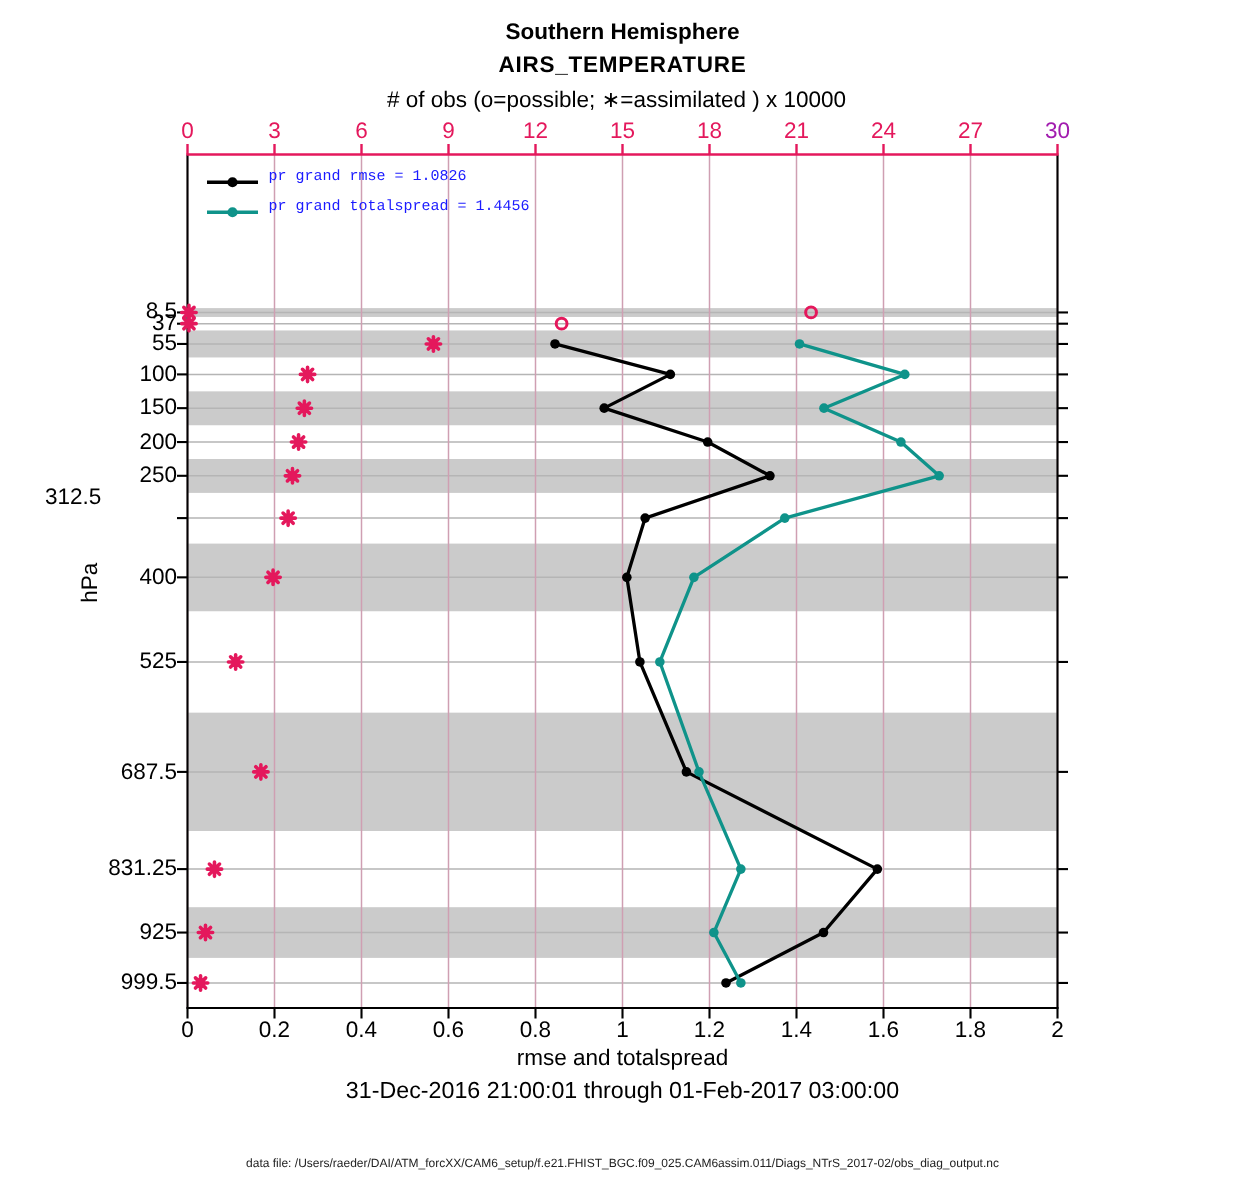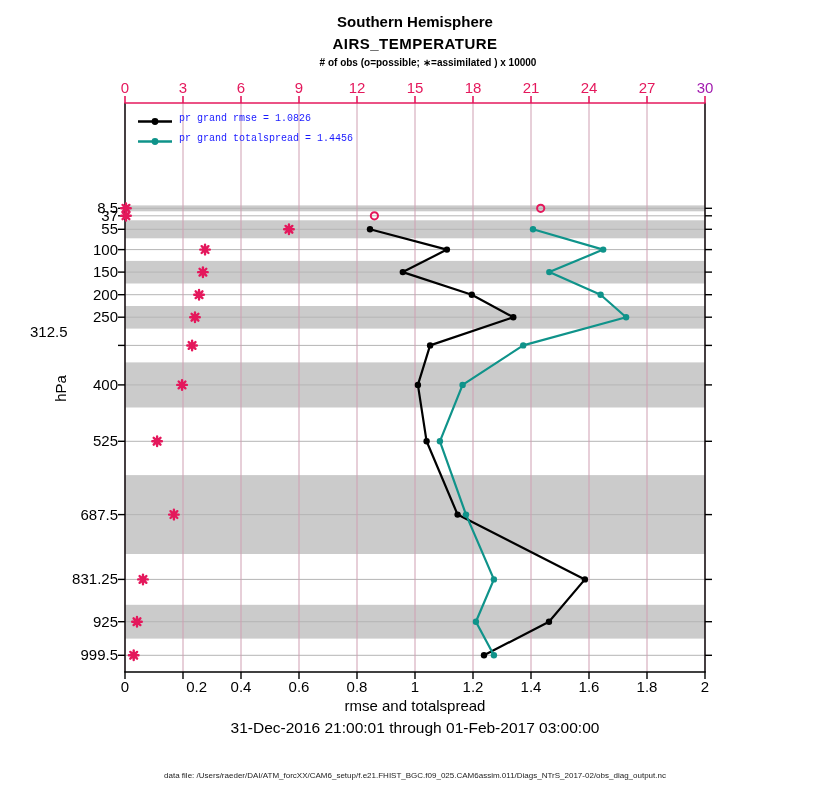--- a/index.html
+++ b/index.html
@@ -4,21 +4,21 @@
 <style>
   html,body{margin:0;padding:0;background:#fff;}
   #canvas{
     position:relative;width:830px;height:800px;background:#ffffff;overflow:hidden;
     font-family:"Liberation Sans","DejaVu Sans",sans-serif;color:#000;
   }
   .abs{position:absolute;}
   .ctr{text-align:center;}
   #title1{left:125px;top:13px;width:580px;font-size:15px;font-weight:bold;}
   #title2{left:125px;top:35px;width:580px;font-size:15px;font-weight:bold;letter-spacing:.5px;}
-  #obslabel{left:138px;top:57px;width:580px;font-size:10px;font-weight:bold;}
+  #obslabel{left:121px;top:57px;width:580px;font-size:15px;}
   #xlabel{left:125px;top:697px;width:580px;font-size:15px;}
   #datespan{left:65px;top:719px;width:700px;font-size:15.5px;}
   #footer{left:0;top:771px;width:830px;font-size:8px;color:#222;}
   #ylabel{left:30px;top:380px;width:60px;font-size:15px;transform:rotate(-90deg);transform-origin:center;}
   .legend-text{font-size:10px;color:#1a1aff;white-space:nowrap;font-family:Liberation Mono, monospace;}
   #legend1{left:179px;top:113px;}
   #legend2{left:179px;top:133px;}
   .ticklabel{position:absolute;font-size:15px;}
   svg{position:absolute;left:0;top:0;}
 </style>
@@ -179,21 +179,21 @@
       <div class="ticklabel" style="left: 217px; top: 79px; width: 48px; text-align: center; color: rgb(228, 24, 92);">6</div>
       <div class="ticklabel" style="left: 275px; top: 79px; width: 48px; text-align: center; color: rgb(228, 24, 92);">9</div>
       <div class="ticklabel" style="left: 333px; top: 79px; width: 48px; text-align: center; color: rgb(228, 24, 92);">12</div>
       <div class="ticklabel" style="left: 391px; top: 79px; width: 48px; text-align: center; color: rgb(228, 24, 92);">15</div>
       <div class="ticklabel" style="left: 449px; top: 79px; width: 48px; text-align: center; color: rgb(228, 24, 92);">18</div>
       <div class="ticklabel" style="left: 507px; top: 79px; width: 48px; text-align: center; color: rgb(228, 24, 92);">21</div>
       <div class="ticklabel" style="left: 565px; top: 79px; width: 48px; text-align: center; color: rgb(228, 24, 92);">24</div>
       <div class="ticklabel" style="left: 623px; top: 79px; width: 48px; text-align: center; color: rgb(228, 24, 92);">27</div>
       <div class="ticklabel" style="left: 681px; top: 79px; width: 48px; text-align: center; color: #a21caf;">30</div>
       <div class="ticklabel" style="left: 101px; top: 678px; width: 48px; text-align: center;">0</div>
-      <div class="ticklabel" style="left: 159px; top: 678px; width: 48px; text-align: right;">0.2</div>
+      <div class="ticklabel" style="left: 159px; top: 678px; width: 48px; text-align: center;">0.2</div>
       <div class="ticklabel" style="left: 217px; top: 678px; width: 48px; text-align: center;">0.4</div>
       <div class="ticklabel" style="left: 275px; top: 678px; width: 48px; text-align: center;">0.6</div>
       <div class="ticklabel" style="left: 333px; top: 678px; width: 48px; text-align: center;">0.8</div>
       <div class="ticklabel" style="left: 391px; top: 678px; width: 48px; text-align: center;">1</div>
       <div class="ticklabel" style="left: 449px; top: 678px; width: 48px; text-align: center;">1.2</div>
       <div class="ticklabel" style="left: 507px; top: 678px; width: 48px; text-align: center;">1.4</div>
       <div class="ticklabel" style="left: 565px; top: 678px; width: 48px; text-align: center;">1.6</div>
       <div class="ticklabel" style="left: 623px; top: 678px; width: 48px; text-align: center;">1.8</div>
       <div class="ticklabel" style="left: 681px; top: 678px; width: 48px; text-align: center;">2</div>
       <div class="ticklabel" style="left: 30px; top: 199.32px; width: 88px; text-align: right;">8.5</div>

